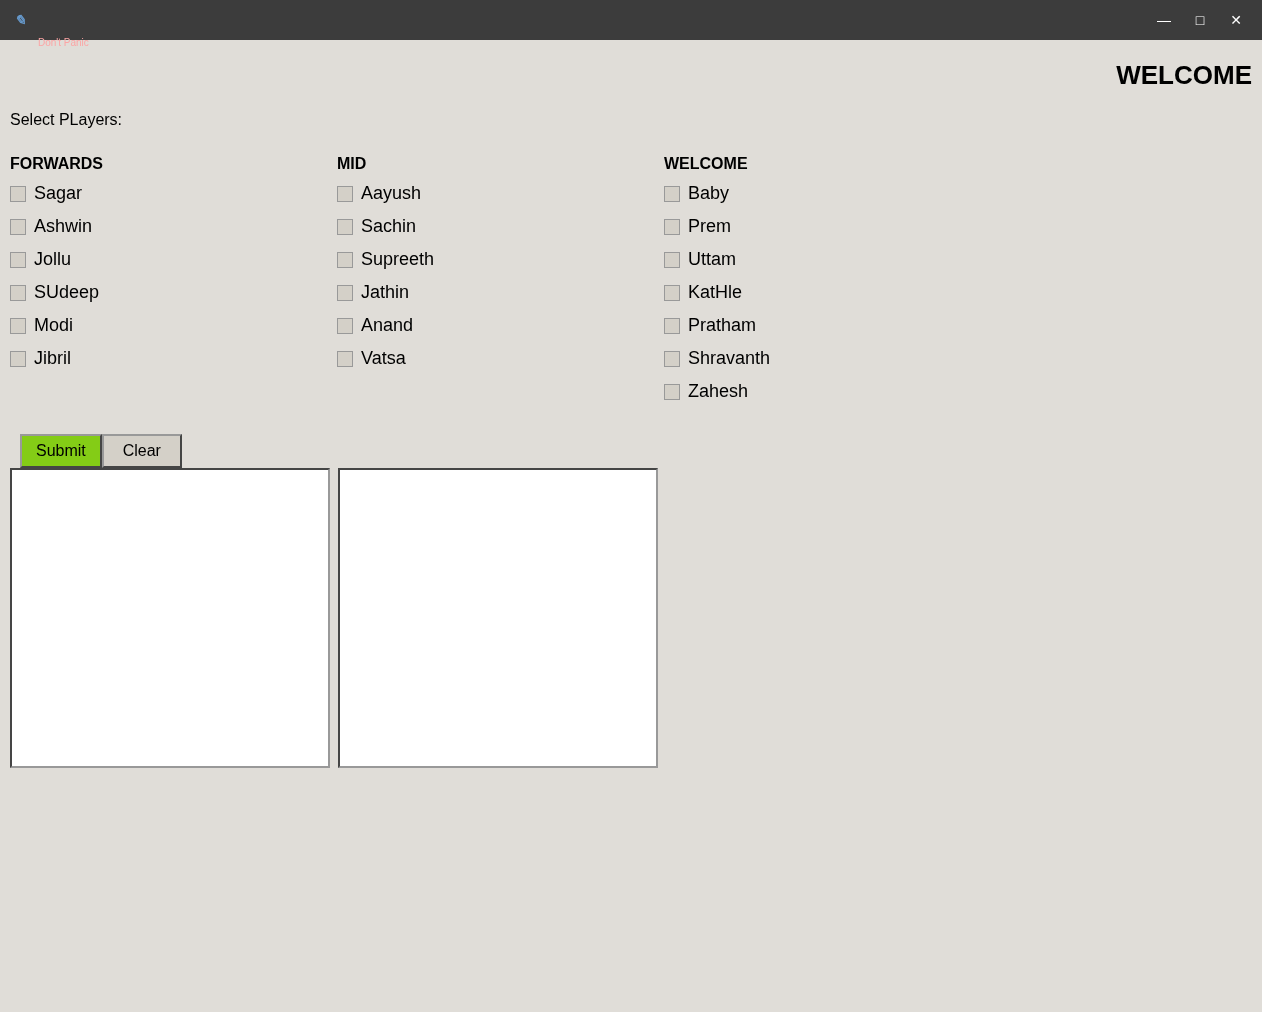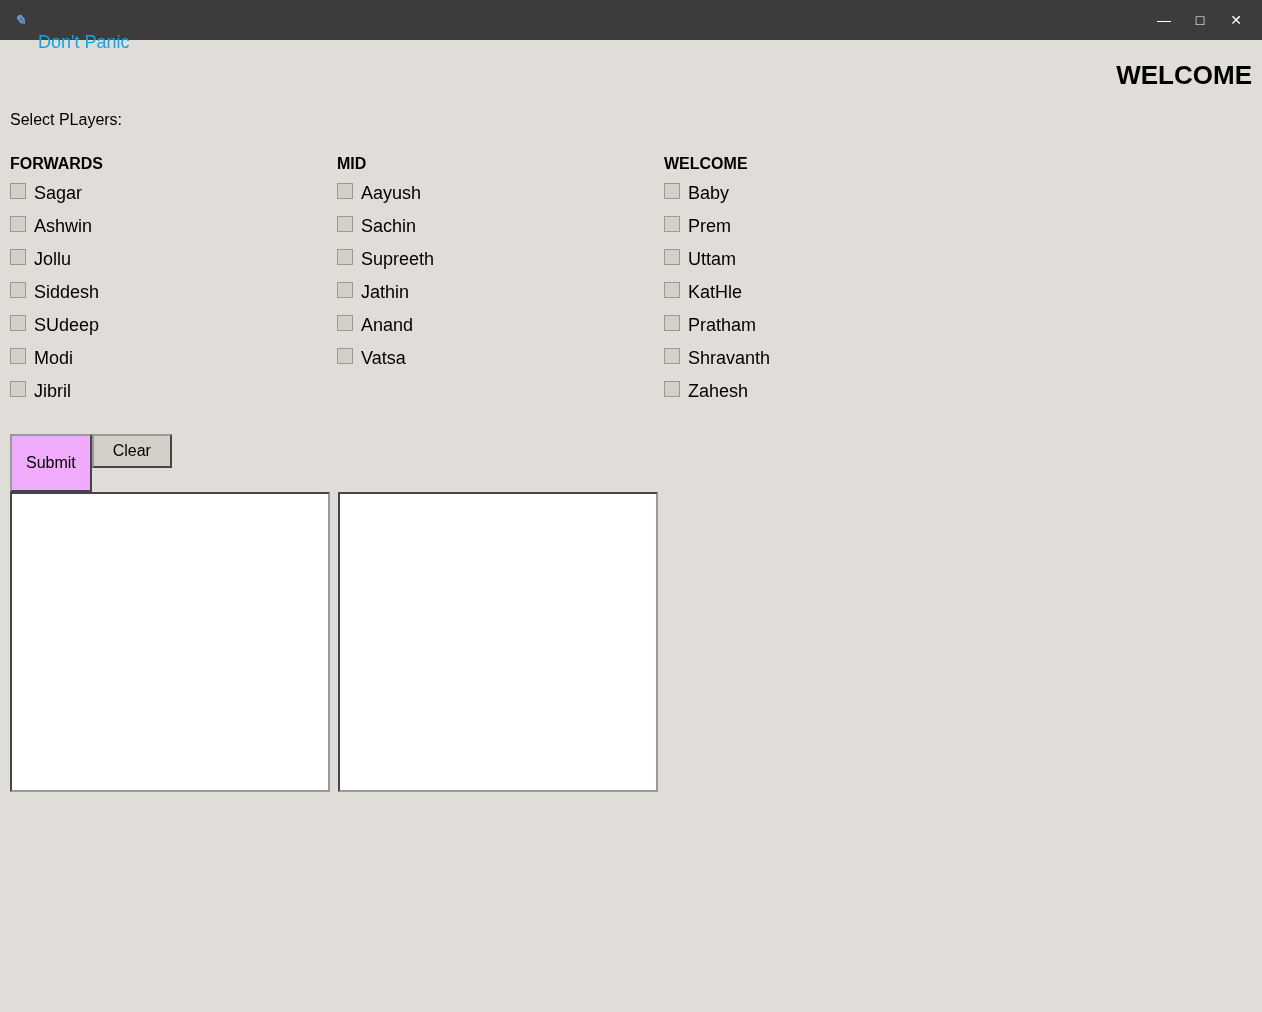--- a/index.html
+++ b/index.html
@@ -36,22 +36,22 @@
       display: flex;
       align-items: center;
       justify-content: center;
       font-size: 14px;
       color: #6699cc;
       font-weight: bold;
       font-style: italic;
     }
 
     .title-bar-title {
-      font-size: 18px;
-      color: #0ea5e9;
+      font-size: 10px;
+      color: #fca5a5;
       margin-top: 44px;
     }
 
     .title-bar-controls {
       display: flex;
       align-items: center;
       gap: 4px;
     }
 
     .title-bar-btn {
@@ -100,21 +100,21 @@
 
     .column-header {
       font-size: 16px;
       font-weight: bold;
       font-family: Arial, sans-serif;
       margin-bottom: 10px;
     }
 
     .player-item {
       display: flex;
-      align-items: flex-start;
+      align-items: center;
       gap: 8px;
       margin-bottom: 12px;
       font-size: 18px;
       font-family: Arial, sans-serif;
     }
 
     .player-item input[type="checkbox"] {
       width: 16px;
       height: 16px;
       cursor: pointer;
@@ -137,26 +137,27 @@
 
     .buttons-row {
       display: flex;
       align-items: flex-start;
       gap: 0;
       margin-bottom: 0;
     }
 
     .submit-btn {
       min-width: 80px;
-      padding: 18px 14px;
-      font-size: 16px;
-      background: #f0abfc;
+      padding: 6px 14px;
+      font-size: 16px;
+      background: #84cc16;
       border: 2px outset #999;
       cursor: pointer;
       font-family: Arial, sans-serif;
+      margin-left: 10px;
     }
 
     .clear-btn {
       min-width: 80px;
       padding: 6px 14px;
       font-size: 16px;
       background: #d4d0c8;
       border: 2px outset #999;
       cursor: pointer;
       font-family: Arial, sans-serif;
@@ -218,24 +219,20 @@
       </div>
       <div class="player-item">
         <input type="checkbox" id="ashwin" style="">
         <label for="ashwin">Ashwin</label>
       </div>
       <div class="player-item">
         <input type="checkbox" id="jollu" style="">
         <label for="jollu">Jollu</label>
       </div>
       <div class="player-item">
-        <input type="checkbox" id="siddesh" style="">
-        <label for="siddesh">Siddesh</label>
-      </div>
-      <div class="player-item">
         <input type="checkbox" id="sudeep" style="">
         <label for="sudeep">SUdeep</label>
       </div>
       <div class="player-item">
         <input type="checkbox" id="modi" style="">
         <label for="modi">Modi</label>
       </div>
       <div class="player-item">
         <input type="checkbox" id="jibril" style="">
         <label for="jibril">Jibril</label>

